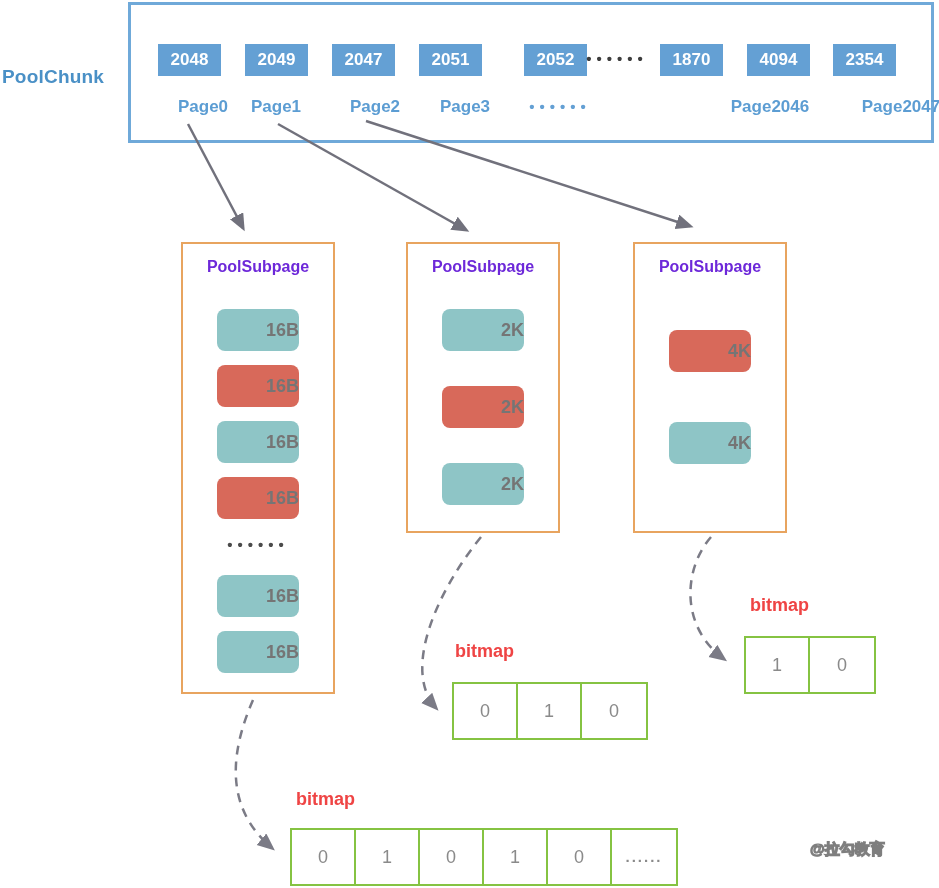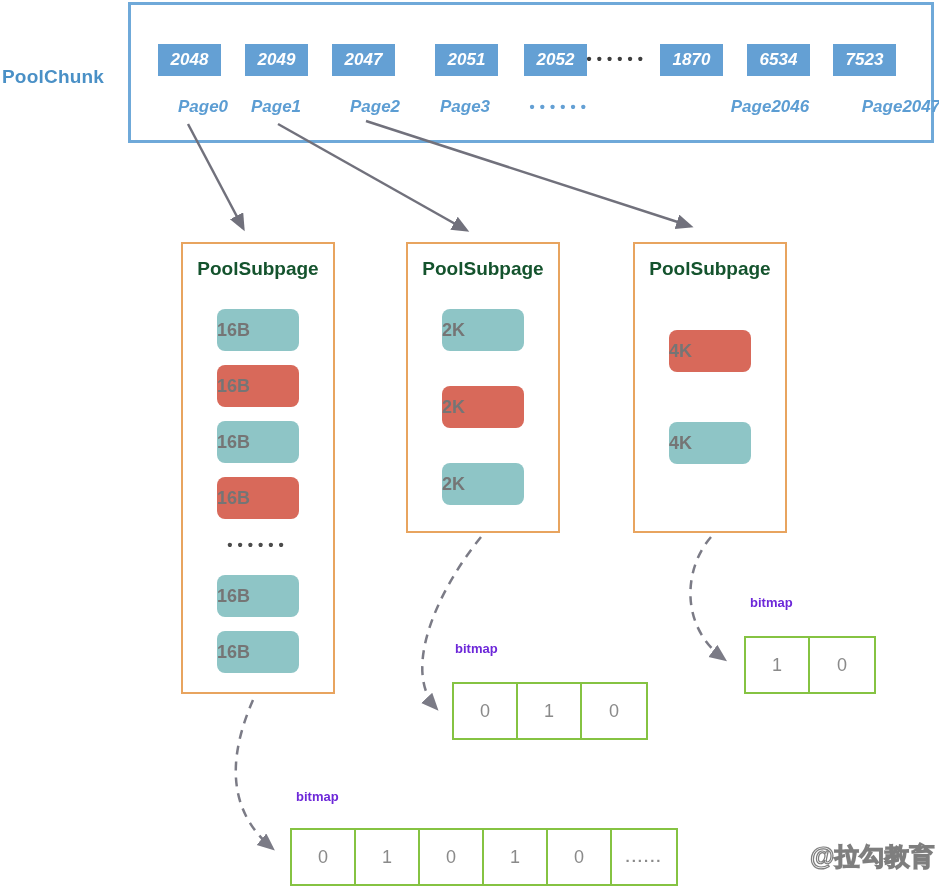--- a/index.html
+++ b/index.html
@@ -3,72 +3,72 @@
 <meta charset="utf-8">
 <style>
   html,body{margin:0;padding:0;background:#ffffff;}
   .page{position:relative;width:939px;height:888px;background:#ffffff;overflow:hidden;
         font-family:"Liberation Sans","DejaVu Sans",sans-serif;}
 
   
   .chunk-label{position:absolute;left:2px;top:66px;width:122px;font-size:19px;font-weight:bold;
                color:#4a90c6;letter-spacing:.2px;}
   .chunk-box{position:absolute;left:128px;top:2px;width:800px;height:135px;background:#ffffff;
-             border:3px solid #6fa9d9;font-style:italic;}
+             border:3px solid #6fa9d9;}
   .slot{position:absolute;top:39px;width:63px;height:32px;background:#64a0d4;color:#ffffff;
         font-size:17px;font-weight:bold;text-align:center;line-height:32px;}
   .slot-dots{position:absolute;top:39px;width:86px;height:32px;line-height:30px;text-align:center;
              color:#3d3d3d;font-size:15px;font-weight:bold;letter-spacing:5px;}
   .pagelbl{position:absolute;top:92px;height:20px;line-height:20px;text-align:center;
            color:#5c9dd3;font-size:17px;font-weight:bold;}
   .page-dots{color:#64a0d4;font-size:15px;font-weight:bold;letter-spacing:5px;}
 
   
   .subpage{position:absolute;background:#ffffff;border:2px solid #e8a45f;width:150px;}
-  .subpage-title{margin-top:14px;text-align:center;font-size:19px;font-weight:bold;color:#14532d;}
+  .subpage-title{margin-top:14px;text-align:center;font-size:16px;font-weight:bold;color:#6d28d9;}
   .blk{position:absolute;left:34px;width:82px;height:42px;border-radius:8px;
-       text-align:left;line-height:42px;font-size:18px;font-weight:bold;color:#757575;}
+       text-align:right;line-height:42px;font-size:18px;font-weight:bold;color:#757575;}
   .blk.free{background:#8ec5c6;}
   .blk.used{background:#d8695a;}
   .blk-dots{position:absolute;left:0;width:150px;text-align:center;color:#4b4b4b;
             font-size:15px;font-weight:bold;letter-spacing:5px;}
 
   
-  .bitmap-label{position:absolute;font-size:13px;font-weight:bold;color:#6d28d9;}
+  .bitmap-label{position:absolute;font-size:18px;font-weight:bold;color:#ef4444;}
   .bitmap-table{position:absolute;display:flex;background:#ffffff;border:2px solid #85c342;
                 box-sizing:border-box;height:58px;}
   .cell{width:64px;box-sizing:border-box;border-right:2px solid #85c342;text-align:center;
         line-height:54px;font-size:18px;color:#8a8a8a;}
   .cell:last-child{border-right:none;}
   .cell.dots{font-size:15px;font-weight:bold;letter-spacing:2px;}
 
   
   .arrows{position:absolute;left:0;top:0;pointer-events:none;}
 
   
-  .watermark{position:absolute;left:810px;top:840px;font-size:25px;font-weight:bold;
+  .watermark{position:absolute;left:810px;top:840px;font-size:15px;font-weight:bold;
              color:#ffffff;-webkit-text-stroke:1.2px #7e7e7e;text-shadow:0 0 1px #9a9a9a;}
 </style>
 </head>
 <body>
 
 <div class="page">
 
   <div class="chunk-label">PoolChunk</div>
 
   <div class="chunk-box">
     <div class="slot" style="left:27px">2048</div>
     <div class="slot" style="left:114px">2049</div>
     <div class="slot" style="left:201px">2047</div>
-    <div class="slot" style="left:304px">2051</div>
+    <div class="slot" style="left:288px">2051</div>
     <div class="slot" style="left:393px">2052</div>
     <div class="slot-dots" style="left:443px">••••••</div>
     <div class="slot" style="left:529px">1870</div>
-    <div class="slot" style="left:616px">6534</div>
-    <div class="slot" style="left:702px">7523</div>
+    <div class="slot" style="left:616px">4094</div>
+    <div class="slot" style="left:702px">2354</div>
 
     <div class="pagelbl" style="left:32px;width:80px">Page0</div>
     <div class="pagelbl" style="left:105px;width:80px">Page1</div>
     <div class="pagelbl" style="left:204px;width:80px">Page2</div>
     <div class="pagelbl" style="left:294px;width:80px">Page3</div>
     <div class="pagelbl page-dots" style="left:386px;width:86px">••••••</div>
     <div class="pagelbl" style="left:594px;width:90px">Page2046</div>
     <div class="pagelbl" style="left:725px;width:90px">Page2047</div>
   </div>
 

